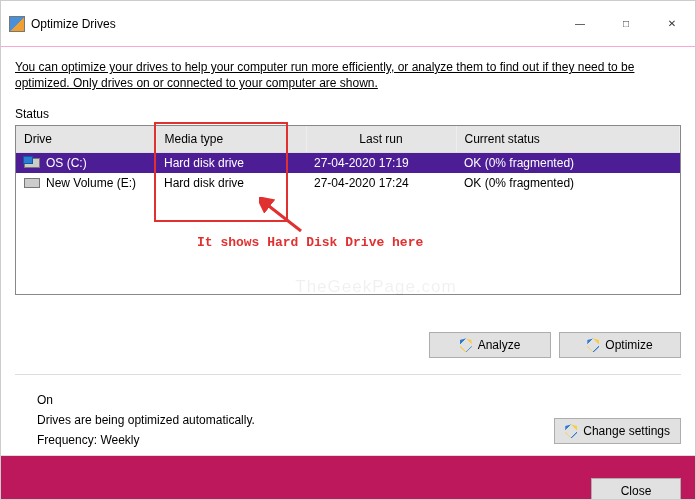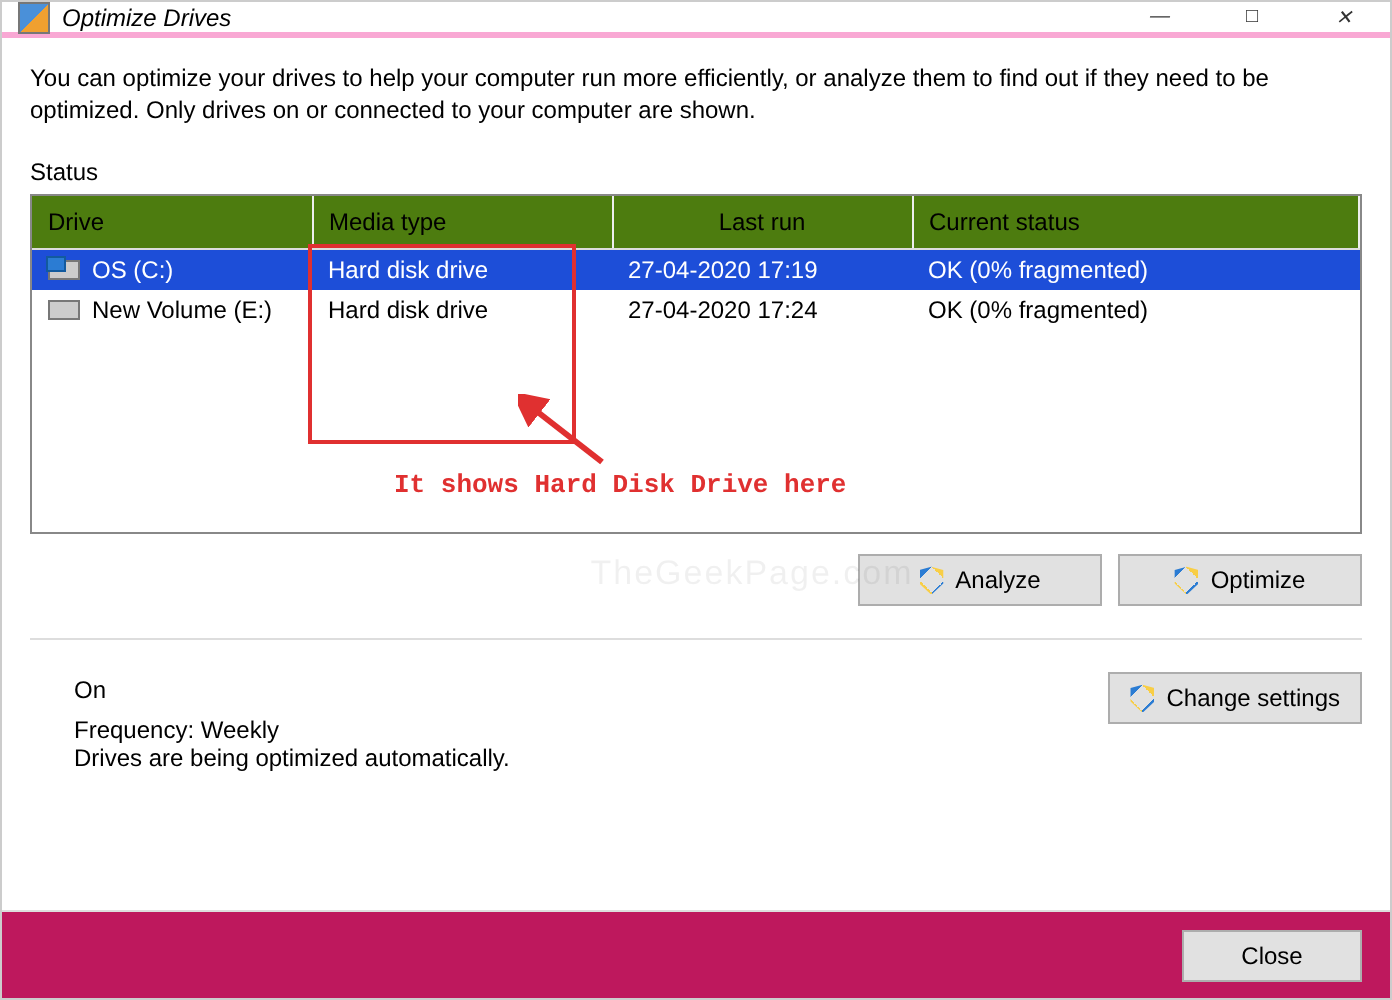--- a/index.html
+++ b/index.html
@@ -8,67 +8,66 @@
     font-family: "Segoe UI", Tahoma, sans-serif;
     font-size: 12px;
     background: #fff;
     width: 696px;
     height: 500px;
     overflow: hidden;
     border: 1px solid #ccc;
     position: relative;
   }
   .titlebar {
-    height: 18px;
+    height: 46px;
     display: flex;
     align-items: center;
     padding-left: 8px;
-    border-bottom: 3px solid #f9a8d4;
-    font-style: italic;
+    border-bottom: 1px solid #f9a8d4;
   }
   .titlebar .app-icon {
     width: 16px; height: 16px;
     margin-right: 6px;
     background: linear-gradient(135deg,#4a90d9 50%,#f0a030 50%);
     border: 1px solid #777;
   }
   .titlebar-title { flex: 0 0 auto; }
   .titlebar-spacer { flex: 1; }
   .win-btn {
     width: 46px; height: 30px;
     display: flex; align-items: center; justify-content: center;
     font-family: "Segoe UI Symbol", sans-serif;
     font-size: 10px;
     color: #333;
   }
   .content { padding: 12px 14px 0 14px; }
-  .intro { color: #000; line-height: 1.35; margin-bottom: 16px; }
+  .intro { color: #000; line-height: 1.35; margin-bottom: 16px; text-decoration: underline; }
   .section-label { margin-bottom: 4px; color: #000; }
   .table-wrap {
     border: 1px solid #888;
     height: 170px;
     overflow: hidden;
     position: relative;
     background: #fff;
   }
   table { border-collapse: collapse; width: 100%; font-size: 12px; }
   thead th {
     text-align: left;
     font-weight: normal;
     padding: 6px 8px;
     border-bottom: 1px solid #ddd;
     border-right: 1px solid #eee;
-    background: #4d7c0f;
+    background: #e5e5e5;
   }
   tbody td {
     padding: 3px 8px;
     vertical-align: middle;
   }
   tbody tr.selected td {
-    background: #1d4ed8;
+    background: #4c1d95;
     color: #fff;
   }
   .drive-icon {
     display: inline-block;
     width: 16px; height: 10px;
     background: #ccc;
     border: 1px solid #777;
     margin-right: 6px;
     vertical-align: -1px;
     position: relative;
@@ -93,20 +92,21 @@
     border: 1px solid #adadad;
     background: #e1e1e1;
     font-family: inherit;
     font-size: 12px;
     padding: 0 10px;
     display: inline-flex;
     align-items: center;
     justify-content: center;
     gap: 6px;
     cursor: pointer;
+    margin-top: 27px;
   }
   .shield {
     display: inline-block;
     width: 12px; height: 14px;
     background:
       linear-gradient(135deg,#2b7cd3 50%, transparent 50%) top left/50% 50% no-repeat,
       linear-gradient(45deg, transparent 50%, #f8ce46 50%) top right/50% 50% no-repeat,
       linear-gradient(45deg, #f8ce46 50%, transparent 50%) bottom left/50% 50% no-repeat,
       linear-gradient(135deg, transparent 50%, #2b7cd3 50%) bottom right/50% 50% no-repeat;
     clip-path: polygon(50% 0, 100% 12%, 100% 60%, 50% 100%, 0 60%, 0 12%);
@@ -214,25 +214,25 @@
       <span>Optimize</span>
     </button>
   </div>
 
   <hr class="sep">
 
   <div class="sched">
     <div class="sched-row">
       <div class="left">
         <div class="indent state">On</div>
+        <div class="indent">Drives are being optimized automatically.</div>
         <div class="indent" style="margin-top:6px;">
           <span>Frequency:</span>
           <span>Weekly</span>
         </div>
-        <div class="indent">Drives are being optimized automatically.</div>
       </div>
       <div style="padding-top:6px;">
         <button class="win">
           <span class="shield"></span>
           <span>Change settings</span>
         </button>
       </div>
     </div>
   </div>
 </div>

